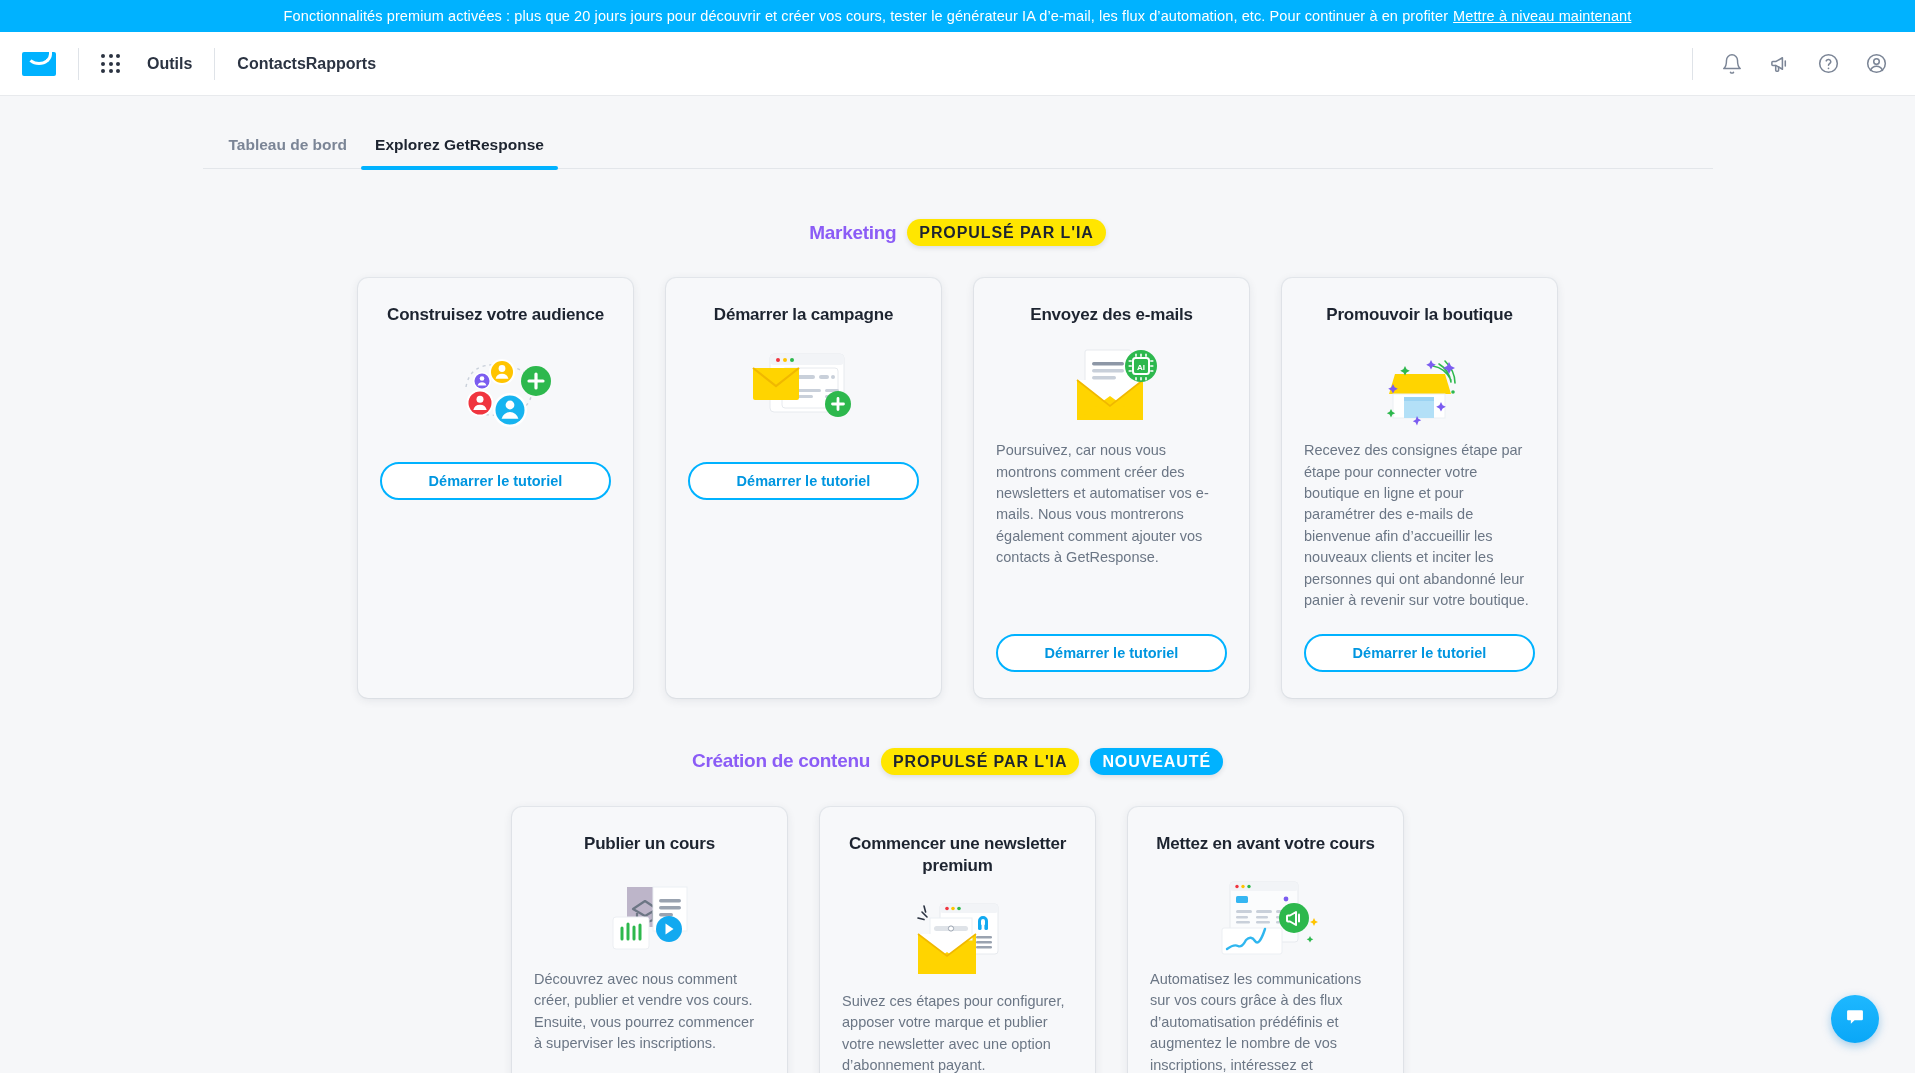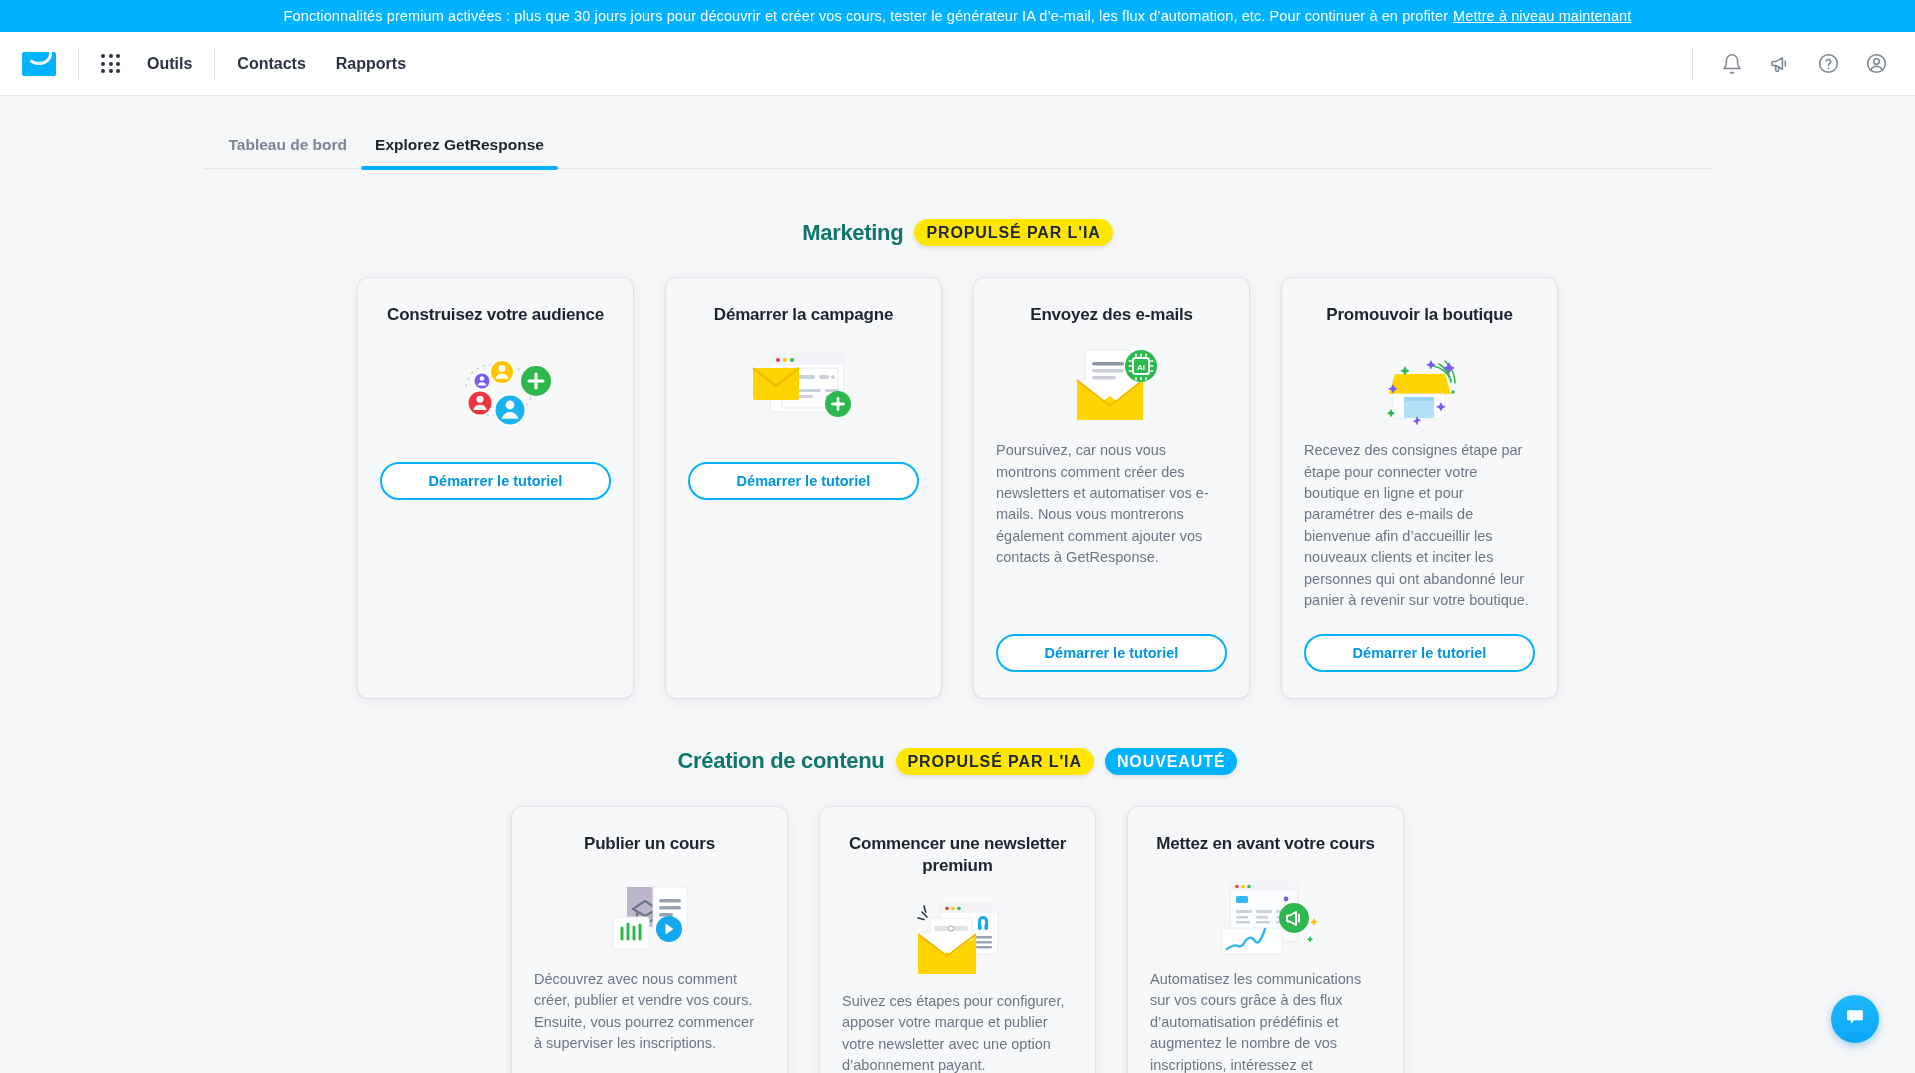--- a/index.html
+++ b/index.html
@@ -89,21 +89,20 @@
     display: block;
   }
   .nav-label {
     font-size: 16px;
     font-weight: bold;
     color: #2b3342;
   }
   .nav-links {
     display: flex;
     align-items: flex-end;
-    gap: 30px;
     margin-left: 24px;
   }
   .nav-link {
     font-size: 16px;
     font-weight: bold;
     color: #2b3342;
     cursor: pointer;
   }
   .hdr-right {
     margin-left: auto;
@@ -153,23 +152,23 @@
 
   
   .section { margin-top: 50px; }
   .section-head {
     display: flex;
     align-items: center;
     justify-content: center;
     gap: 11px;
   }
   .section-title {
-    font-size: 22px;
-    font-weight: bold;
-    color: #0f766e;
+    font-size: 19px;
+    font-weight: bold;
+    color: #8b5cf6;
     letter-spacing: -0.3px;
     text-align: right;
   }
   .badge {
     font-size: 16px;
     font-weight: bold;
     letter-spacing: 0.9px;
     padding: 5px 12px 4px 12px;
     border-radius: 14px;
     white-space: nowrap;
@@ -245,21 +244,21 @@
     align-items: center;
     justify-content: center;
     cursor: pointer;
   }
   .page-scroll { position: relative; height: 977px; overflow: hidden; }
 </style>
 </head>
 <body>
 
 <div class="promo-banner">
-  <span class="promo-text">Fonctionnalités premium activées : plus que 30 jours jours pour découvrir et créer vos cours, tester le générateur IA d’e-mail, les flux d’automation, etc. Pour continuer à en profiter</span>
+  <span class="promo-text">Fonctionnalités premium activées : plus que 20 jours jours pour découvrir et créer vos cours, tester le générateur IA d’e-mail, les flux d’automation, etc. Pour continuer à en profiter</span>
   <a class="promo-link">Mettre à niveau maintenant</a>
 </div>
 
 <div class="header">
 
   <div class="logo-wrap">
     <div class="logo-mark"></div>
   </div>
 
   <div class="hdr-divider"></div>

